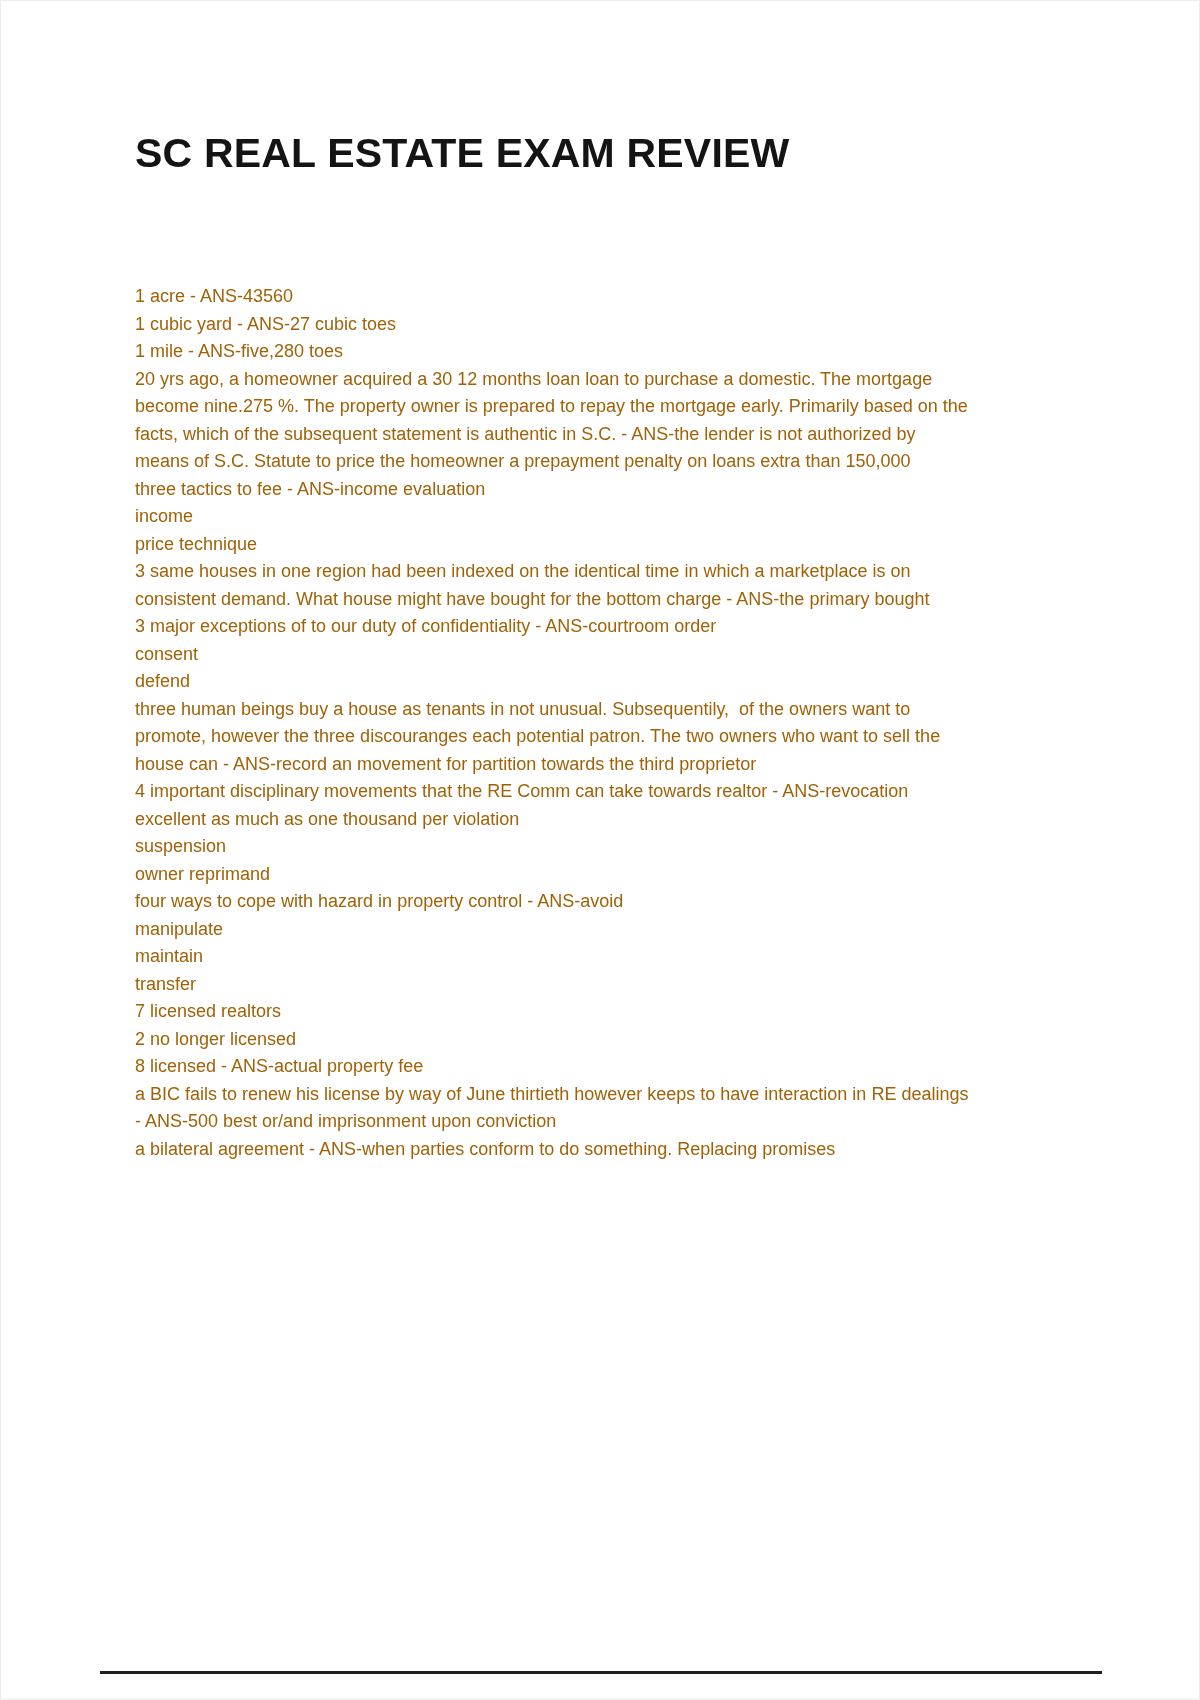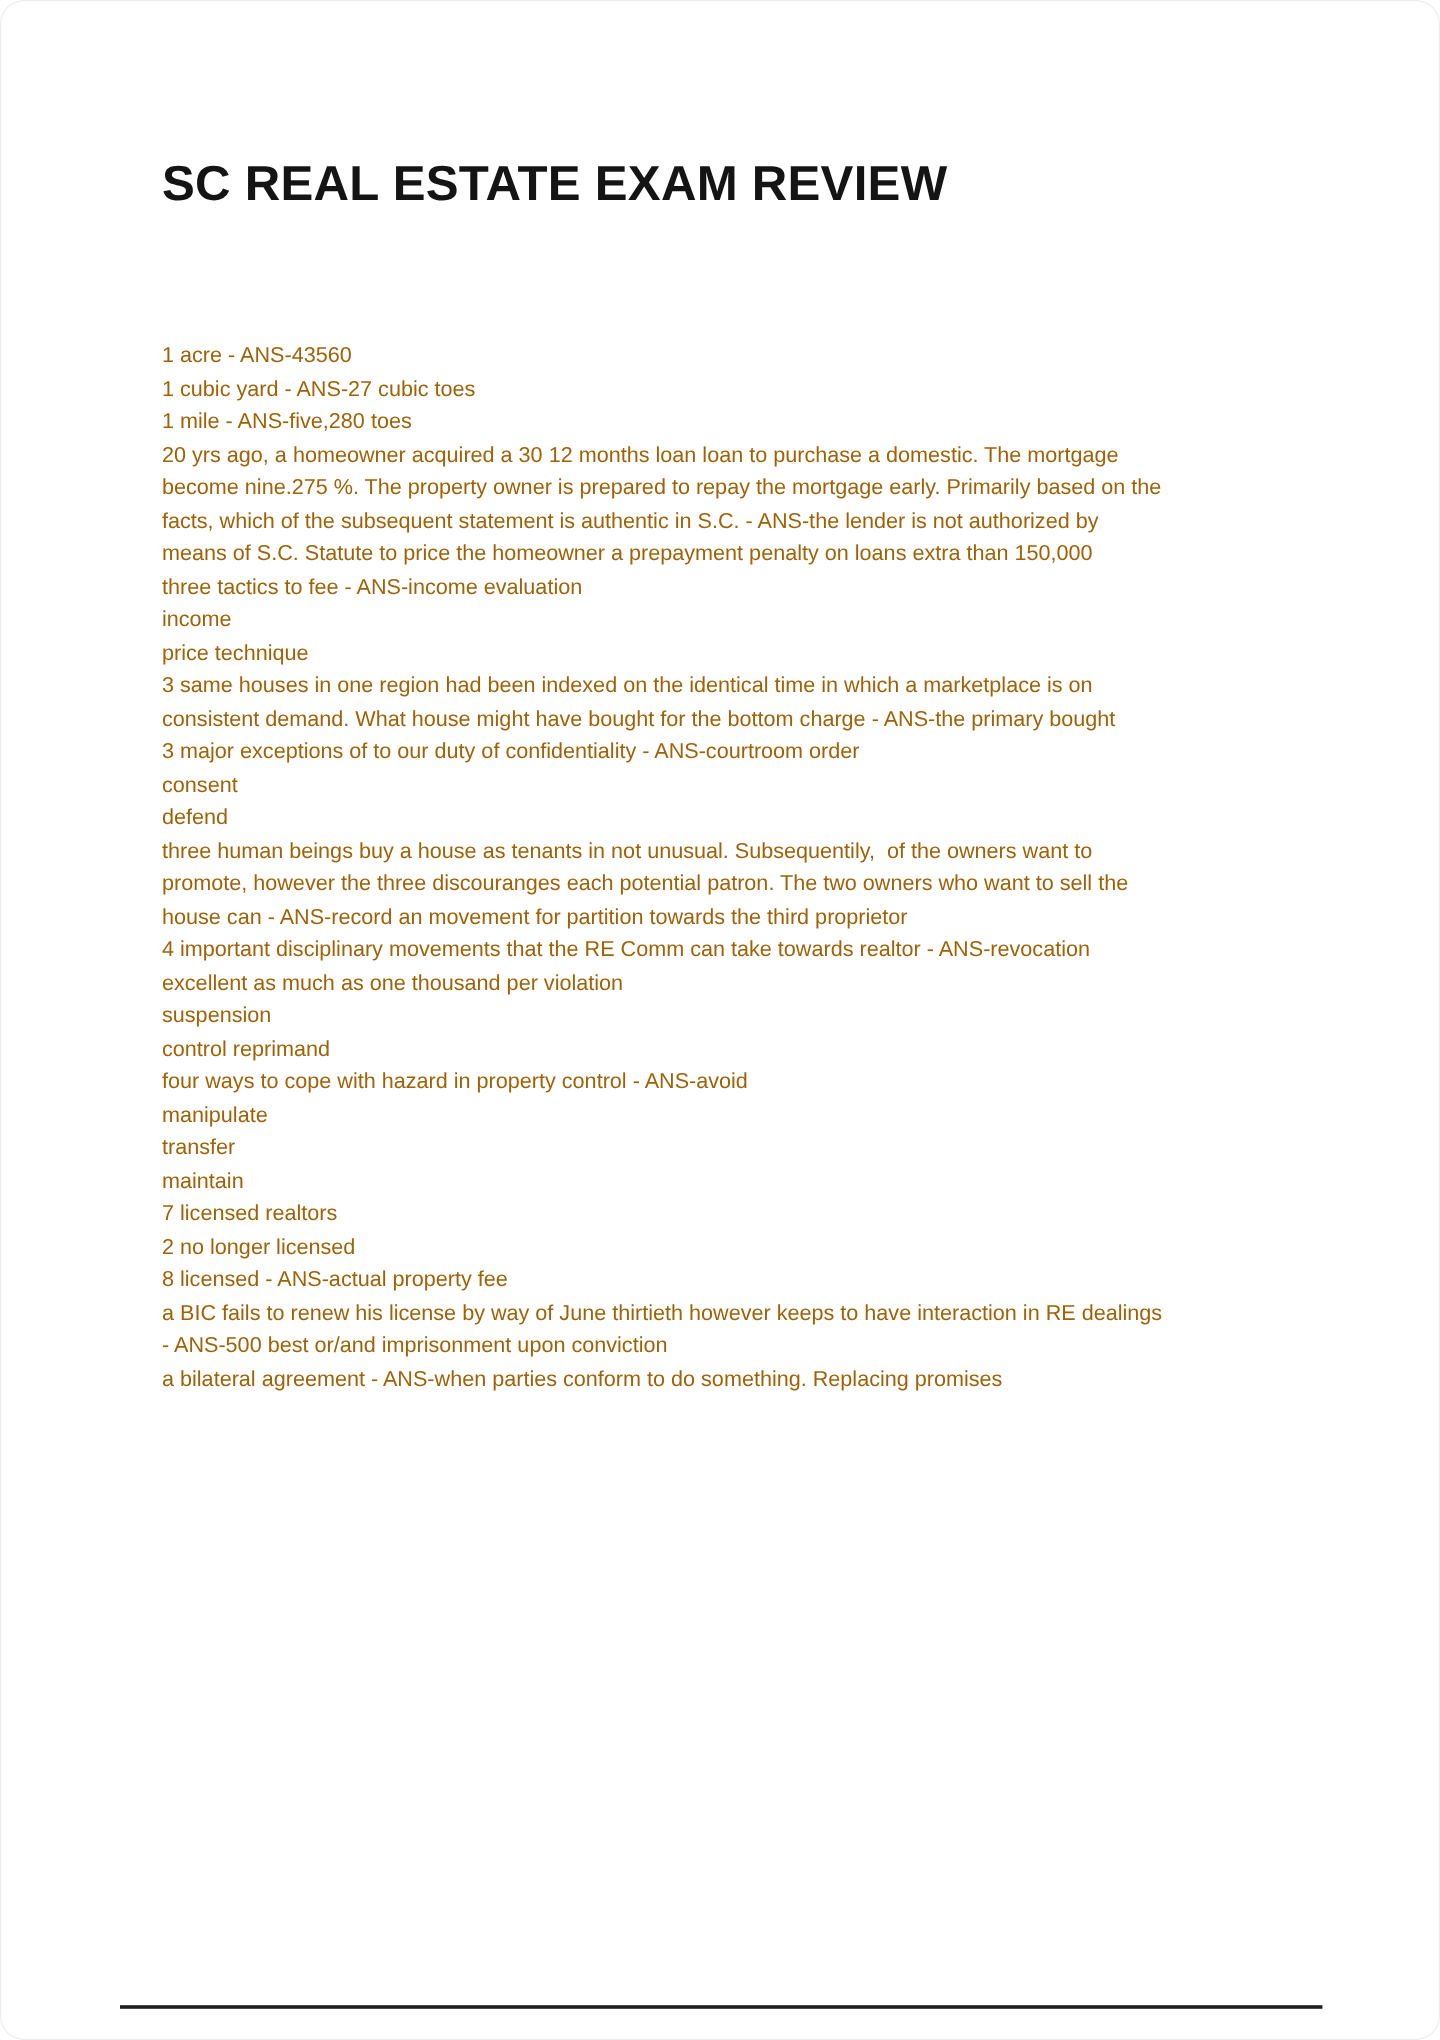--- a/index.html
+++ b/index.html
@@ -13,21 +13,20 @@
     font-family: "Liberation Sans", sans-serif;
     color: #2b2b2b;
     position: relative;
     overflow: hidden;
   }
   .page {
     position: absolute;
     inset: 0;
     background: #ffffff;
     box-shadow: inset 0 0 0 1px #ededed;
-    border-radius: 20px;
   }
   .title {
     position: absolute;
     left: 135px;
     top: 130px;
     margin: 0;
     font-size: 41px;
     font-weight: 700;
     color: #141414;
     letter-spacing: 0.2px;
@@ -70,25 +69,25 @@
       <p class="doc-line">income</p>
       <p class="doc-line">price technique</p>
       <p class="doc-line">3 same houses in one region had been indexed on the identical time in which a marketplace is on consistent demand. What house might have bought for the bottom charge - ANS-the primary bought</p>
       <p class="doc-line">3 major exceptions of to our duty of confidentiality - ANS-courtroom order</p>
       <p class="doc-line">consent</p>
       <p class="doc-line">defend</p>
       <p class="doc-line">three human beings buy a house as tenants in not unusual. Subsequentily,  of the owners want to promote, however the three discouranges each potential patron. The two owners who want to sell the house can - ANS-record an movement for partition towards the third proprietor</p>
       <p class="doc-line">4 important disciplinary movements that the RE Comm can take towards realtor - ANS-revocation</p>
       <p class="doc-line">excellent as much as one thousand per violation</p>
       <p class="doc-line">suspension</p>
-      <p class="doc-line">control reprimand</p>
+      <p class="doc-line">owner reprimand</p>
       <p class="doc-line">four ways to cope with hazard in property control - ANS-avoid</p>
       <p class="doc-line">manipulate</p>
+      <p class="doc-line">maintain</p>
       <p class="doc-line">transfer</p>
-      <p class="doc-line">maintain</p>
       <p class="doc-line">7 licensed realtors</p>
       <p class="doc-line">2 no longer licensed</p>
       <p class="doc-line">8 licensed - ANS-actual property fee</p>
       <p class="doc-line">a BIC fails to renew his license by way of June thirtieth however keeps to have interaction in RE dealings - ANS-500 best or/and imprisonment upon conviction</p>
       <p class="doc-line">a bilateral agreement - ANS-when parties conform to do something. Replacing promises</p>
     </div>
   <div class="footer-line"></div>
 </div>
 
 </body></html>

